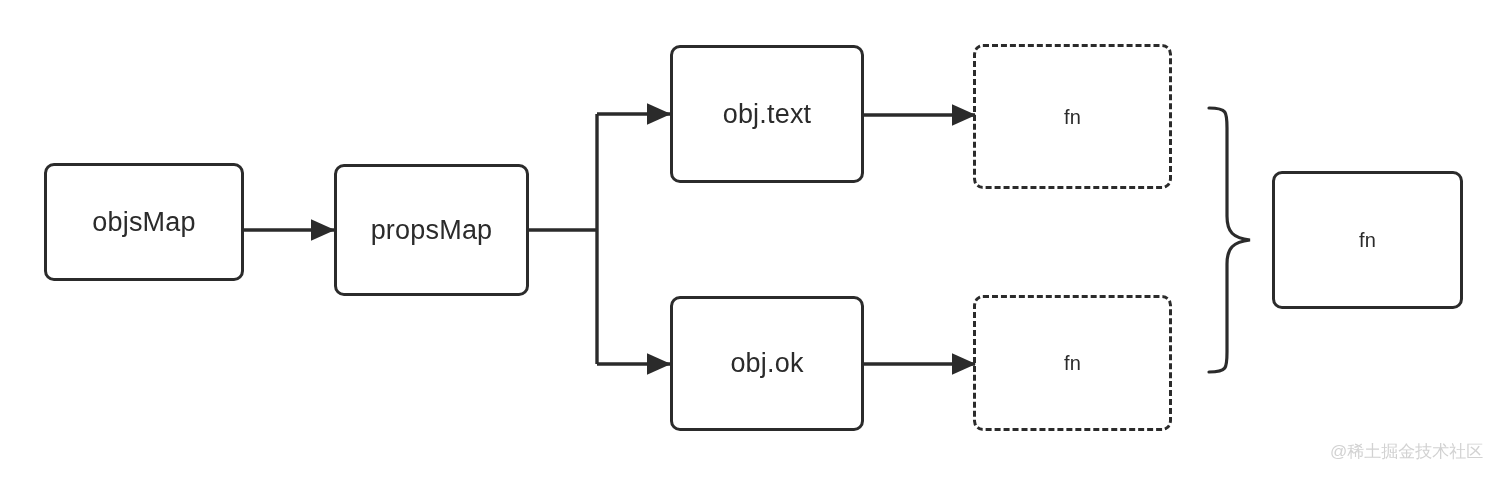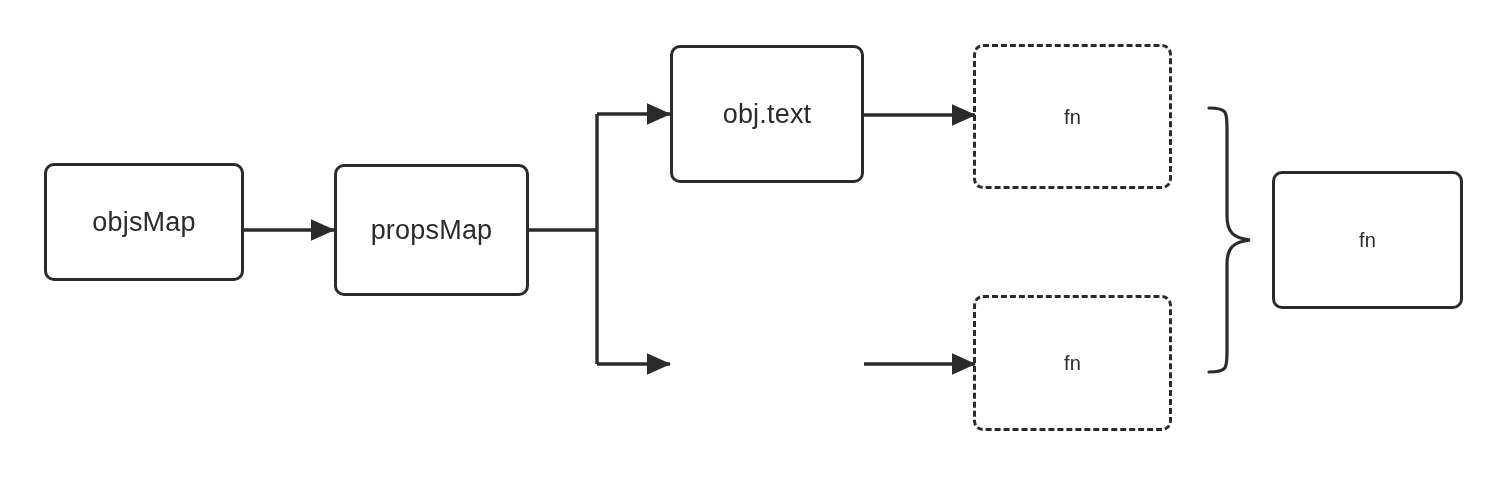--- a/index.html
+++ b/index.html
@@ -125,27 +125,31 @@
   </div>
 
   <div class="node solid" id="node-propsmap">
     <span class="node-label">propsMap</span>
   </div>
 
   <div class="node solid" id="node-objtext">
     <span class="node-label">obj.text</span>
   </div>
 
+  <div class="node solid" id="node-objok">
+    <span class="node-label">obj.ok</span>
+  </div>
 
   <div class="node dashed" id="node-fn-text">
     <span class="node-label small">fn</span>
   </div>
 
   <div class="node dashed" id="node-fn-ok">
     <span class="node-label small">fn</span>
   </div>
 
   <div class="node solid" id="node-fn-result">
     <span class="node-label small">fn</span>
   </div>
 
+  <div id="watermark">@稀土掘金技术社区</div>
 
 </div>
 
 </body></html>

